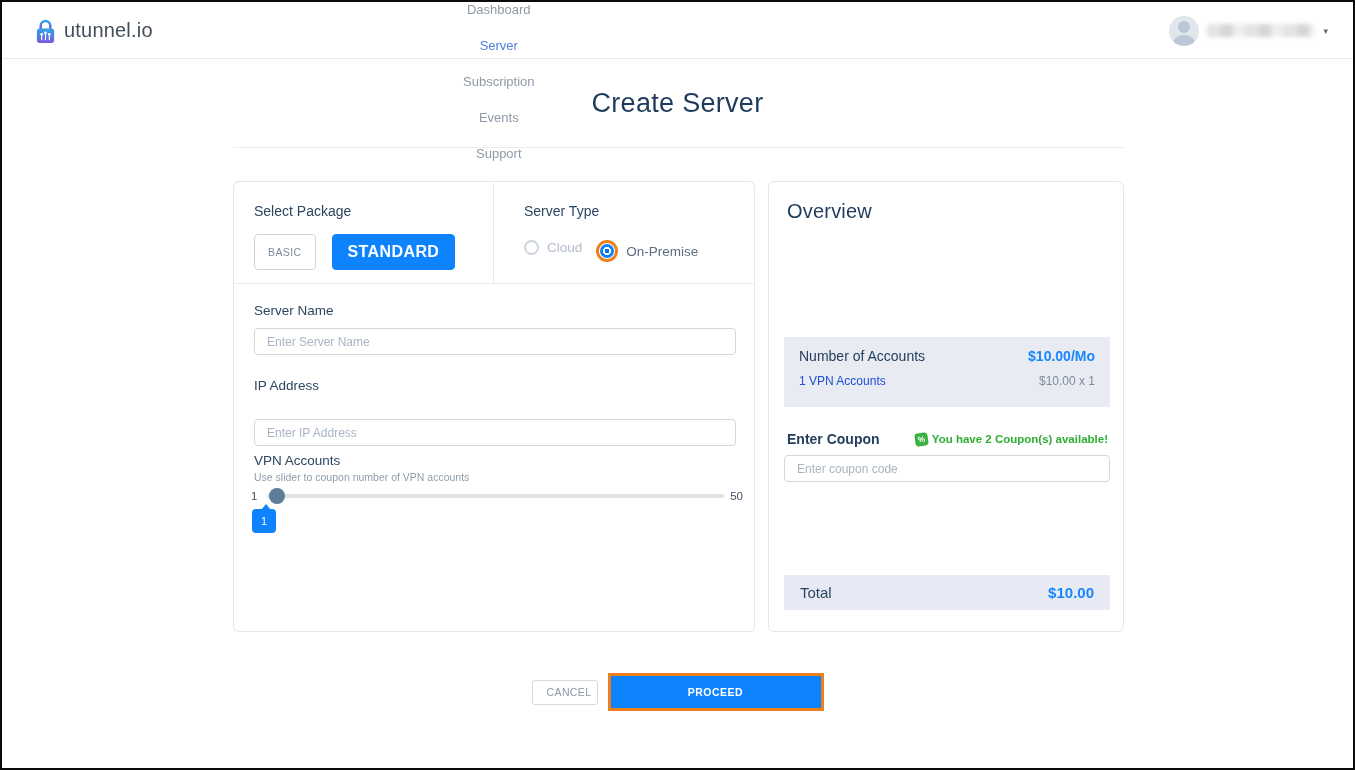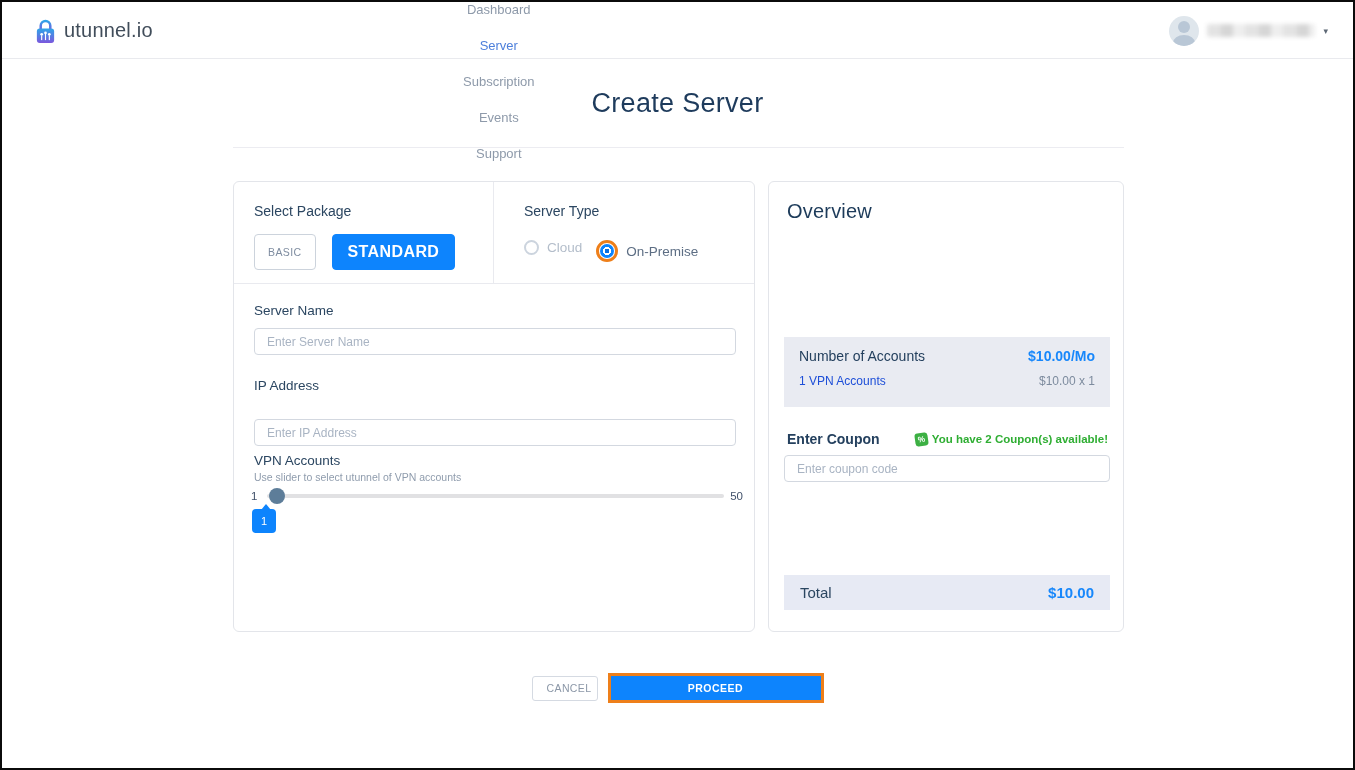--- a/index.html
+++ b/index.html
@@ -81,21 +81,21 @@
   .coupon-input { position:absolute; left:15px; top:273px; width:326px; height:27px; border:1px solid #d3d8e0; border-radius:4px; font-size:12px; color:#3c4a5e; padding:0 12px; outline:none; font-family:inherit; }
   .coupon-input::placeholder { color:#a9b4c3; }
   .total-panel { position:absolute; left:15px; top:393px; width:326px; height:35px; background:#e7eaf4; display:flex; justify-content:space-between; align-items:center; padding:0 16px; }
   .total-label { font-size:15px; color:#2b4660; font-weight:500; }
   .total-amount { font-size:15px; font-weight:bold; color:#1787fb; }
 
   
   .actions { position:absolute; top:671px; left:0; right:0; display:flex; justify-content:center; align-items:center; gap:10px; }
   .btn-cancel { width:66px; height:25px; background:#fff; border:1px solid #d5dae2; border-radius:3px; font-size:10.5px; color:#8b97a7; letter-spacing:.4px; cursor:pointer; font-family:inherit;padding-left:9px; }
   .proceed-wrap { border:3px solid #ee7f1a; display:inline-flex; }
-  .btn-proceed { width:210px; height:24px; background:#0d84fd; border:none; color:#fff; font-size:10.5px; font-weight:bold; letter-spacing:.5px; cursor:pointer; font-family:inherit; }
+  .btn-proceed { width:210px; height:32px; background:#0d84fd; border:none; color:#fff; font-size:10.5px; font-weight:bold; letter-spacing:.5px; cursor:pointer; font-family:inherit; }
 
   .tag-icon { width:13px; height:13px; border-radius:3px; background:#3cb043; color:#fff; font-size:8px; font-weight:bold; display:inline-flex; align-items:center; justify-content:center; transform:rotate(-8deg); }
 </style>
 </head>
 <body>
 
 <div class="frame">
 
   <div class="header">
     <div class="logo">
@@ -158,21 +158,21 @@
       </div>
     </div>
 
     <div class="field-label" style="top:121px;">Server Name</div>
     <input class="text-input" style="top: 146px;" type="text" placeholder="Enter Server Name">
 
     <div class="field-label" style="top:196px;">IP Address</div>
     <input class="text-input" style="top: 221px; margin-top: 16px;" type="text" placeholder="Enter IP Address">
 
     <div class="field-label" style="top:271px;">VPN Accounts</div>
-    <div class="hint" style="top:289px;">Use slider to select utunnel of VPN accounts</div>
+    <div class="hint" style="top:289px;">Use slider to coupon number of VPN accounts</div>
 
     <div class="slider-row">
       <span class="slider-min">1</span>
       <span class="slider-track-wrap">
         <span class="slider-track"></span>
         <span class="slider-handle"></span>
       </span>
       <span class="slider-max">50</span>
     </div>
     <div class="slider-tooltip">1</div>

